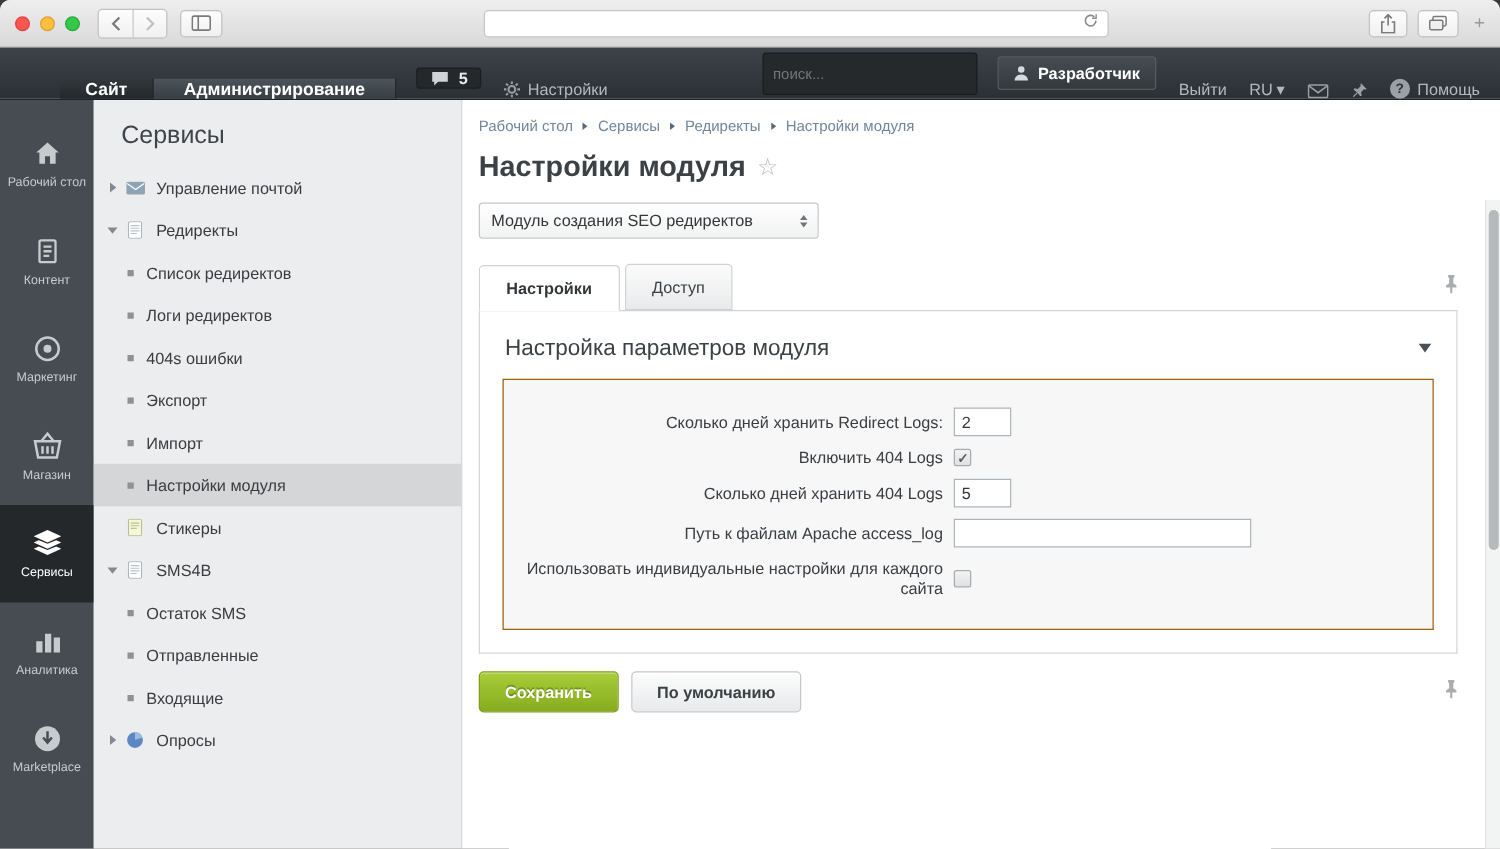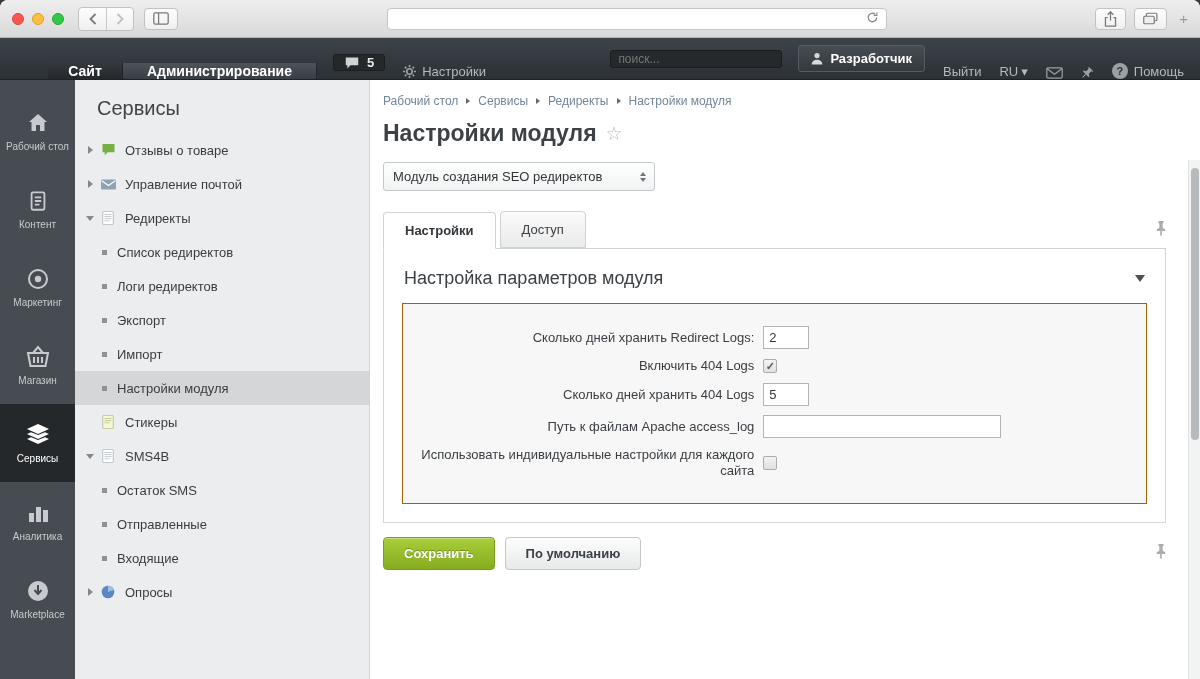--- a/index.html
+++ b/index.html
@@ -22,21 +22,21 @@
   .chrome-right { display:flex; gap:8px; align-items:center; }
   .plus { color:#9a9a9a; font-size:15px; padding-left:4px; }
 
   
   .topbar { height:42px; background:linear-gradient(#3d4349,#2b3035); border-bottom:1px solid #1e2225; display:flex; align-items:flex-end; color:#b9bdc1; font-size:13px;padding-left:48px; }
   .site-btn { width:75px; background:linear-gradient(#33383d,#24282c); border-right:1px solid #1e2225; display:flex; align-items:center; justify-content:center; color:#fff; font-weight:bold; font-size:14px; cursor:pointer; }
   .admin-tab { background:linear-gradient(#4c535a,#383e44); padding:0 24px; display:flex; align-items:center; color:#fff; font-weight:bold; font-size:14px; border-right:1px solid #24282c; cursor:pointer; }
   .notif { margin:8px 0 8px 16px; background:#24282b; border:1px solid #1b1e21; border-radius:3px; display:flex; align-items:center; gap:7px; padding:0 10px; color:#e8eaec; font-weight:bold; cursor:pointer; }
   .tb-item { display:flex; align-items:center; gap:6px; margin-left:18px; cursor:pointer; color:#b4b9bd; }
   .tb-spacer { flex:1; }
-  .searchbox { align-self:center; width:172px; height:18px; background:#25292c; border:1px solid #191c1e; border-radius:3px; display:flex; align-items:center; padding:0 7px; gap:6px; }
+  .searchbox { align-self:center; width:172px; height:34px; background:#25292c; border:1px solid #191c1e; border-radius:3px; display:flex; align-items:center; padding:0 7px; gap:6px; }
   .searchbox input { flex:1; background:transparent; border:none; outline:none; color:#9aa0a5; font-size:12px; font-family:"Liberation Sans",sans-serif; }
   .dev-btn { align-self:center; margin-left:16px; height:27px; background:linear-gradient(#464c52,#34393e); border:1px solid #555b61; border-radius:3px; display:flex; align-items:center; gap:7px; padding:0 12px; color:#fff; font-weight:bold; cursor:pointer; }
   .lang { display:flex; align-items:center; gap:3px; }
   .help-circle { width:16px; height:16px; border-radius:50%; background:#9aa0a5; color:#2b3035; font-size:11px; font-weight:bold; display:flex; align-items:center; justify-content:center; }
   .topbar .last { margin-right:16px; }
 
   
   .app { display:flex; height:599px; position:relative; }
 
   
@@ -263,29 +263,20 @@
         <span class="rail-label">Marketplace</span>
       </div>
     </div>
 
     <div class="sidemenu">
       <div class="menu-title">Сервисы</div>
 
       <div class="menu-item lvl1">
         <span class="tri-r"></span>
         <span class="mi-icon">
-            <svg width="15" height="14" viewBox="0 0 20 18">
-              <path fill="#76b043" d="M2 1h16v11H9l-4 4v-4H2z"></path>
-            </svg>
-          </span>
-        <span>Отзывы о товаре</span>
-      </div>
-      <div class="menu-item lvl1">
-        <span class="tri-r"></span>
-        <span class="mi-icon">
             <svg width="15" height="11" viewBox="0 0 22 15">
               <rect width="22" height="15" rx="2" fill="#8ea3b3"></rect>
               <path d="M1 2l10 7L21 2" stroke="#fff" stroke-width="1.5" fill="none"></path>
             </svg>
           </span>
         <span>Управление почтой</span>
       </div>
       <div class="menu-item lvl1">
         <span class="tri-d"></span>
         <span class="mi-icon">
@@ -296,20 +287,24 @@
           </span>
         <span>Редиректы</span>
       </div>
       <div class="menu-item lvl2">
         <span class="bullet"></span>
         <span>Список редиректов</span>
       </div>
       <div class="menu-item lvl2">
         <span class="bullet"></span>
         <span>Логи редиректов</span>
+      </div>
+      <div class="menu-item lvl2">
+        <span class="bullet"></span>
+        <span>404s ошибки</span>
       </div>
       <div class="menu-item lvl2">
         <span class="bullet"></span>
         <span>Экспорт</span>
       </div>
       <div class="menu-item lvl2">
         <span class="bullet"></span>
         <span>Импорт</span>
       </div>
       <div class="menu-item lvl2 active">

